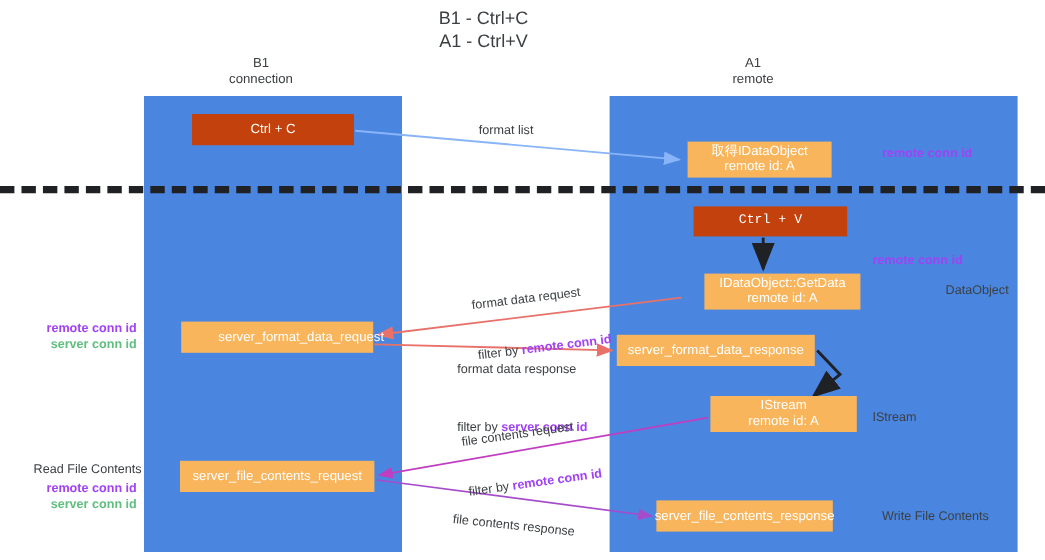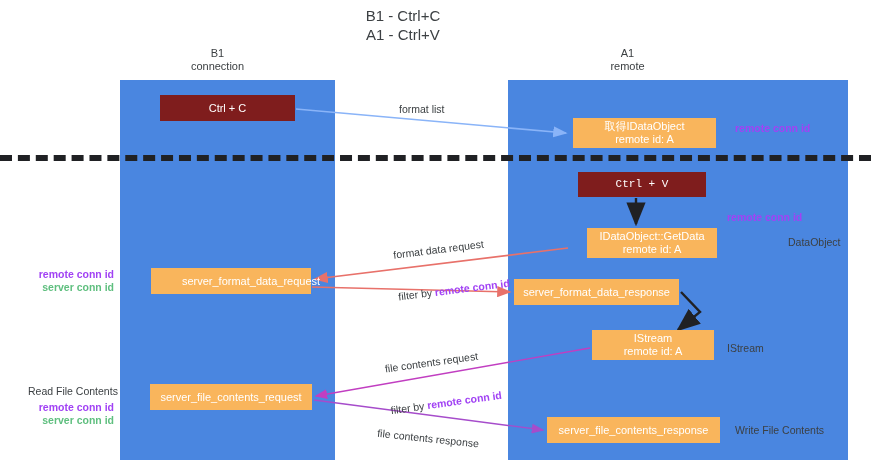--- a/index.html
+++ b/index.html
@@ -44,36 +44,36 @@
 
   
   .box{
     box-sizing:border-box;
     display:flex;align-items:center;justify-content:center;
     text-align:center;
     color:#ffffff;font-size:11px;line-height:13px;
     white-space:pre;
     padding:2px 4px;
   }
-  .green{background:#7f1d1d;}
+  .green{background:#c2410c;}
   .orange{background:#f9bköp;}
   .orange{background:#f9b55c;}
 
   
   #box-ctrlc{left:160px;top:95px;width:135px;height:26px;}
-  #box-idataobject{left:573px;top:118px;width:143px;height:30px;}
+  #box-idataobject{left:573px;top:118px;width:120px;height:30px;}
 
   
   #box-ctrlv{left:578px;top:172px;width:128px;height:25px;font-family:Liberation Mono, monospace;}
   #box-getdata{left:570px;top:228px;width:130px;height:30px;margin-left:17px;}
   #box-sfdreq{left:151px;top:268px;width:160px;height:26px;padding-left:44px;}
   #box-sfdresp{left:514px;top:279px;width:165px;height:26px;}
   #box-istream{left:592px;top:330px;width:122px;height:30px;}
   #box-sfcreq{left:150px;top:384px;width:162px;height:26px;}
-  #box-sfcresp{left:547px;top:417px;width:173px;height:26px;}
+  #box-sfcresp{left:547px;top:417px;width:147px;height:26px;}
 
   
   .side-lbl{font-size:10.5px;line-height:13px;white-space:pre;}
   .purple{color:#a142f4;font-weight:bold;}
   .green-t{color:#5fbf7f;font-weight:bold;}
   .plain{color:#3c4043;}
 
   #lbl-rc-top{left:735px;top:122px;}
   #lbl-rc-mid{left:727px;top:211px;}
   #lbl-dataobject{left:760px;top:236px;margin-left:28px;}
@@ -178,20 +178,24 @@
 
   <div class="abs side-lbl" id="lbl-left-bot"><span class="purple">remote conn id</span><br><span class="green-t">server conn id</span></div>
 
   <div class="abs edge-lbl" id="e-formatlist">format list</div>
 
   <div class="abs edge-lbl" id="e-fdreq">
     <div>format data request</div>
     <div><span>filter by </span><span class="pl">remote conn id</span></div>
   </div>
 
+  <div class="abs edge-lbl" id="e-fdresp">
+    <div>format data response</div>
+    <div style="margin-top:6px"><span>filter by </span><span class="pl">server conn id</span></div>
+  </div>
 
   <div class="abs edge-lbl" id="e-fcreq">
     <div>file contents request</div>
     <div><span>filter by </span><span class="pl">remote conn id</span></div>
   </div>
 
   <div class="abs edge-lbl" id="e-fcresp">
     <div>file contents response</div>
     
   </div>

